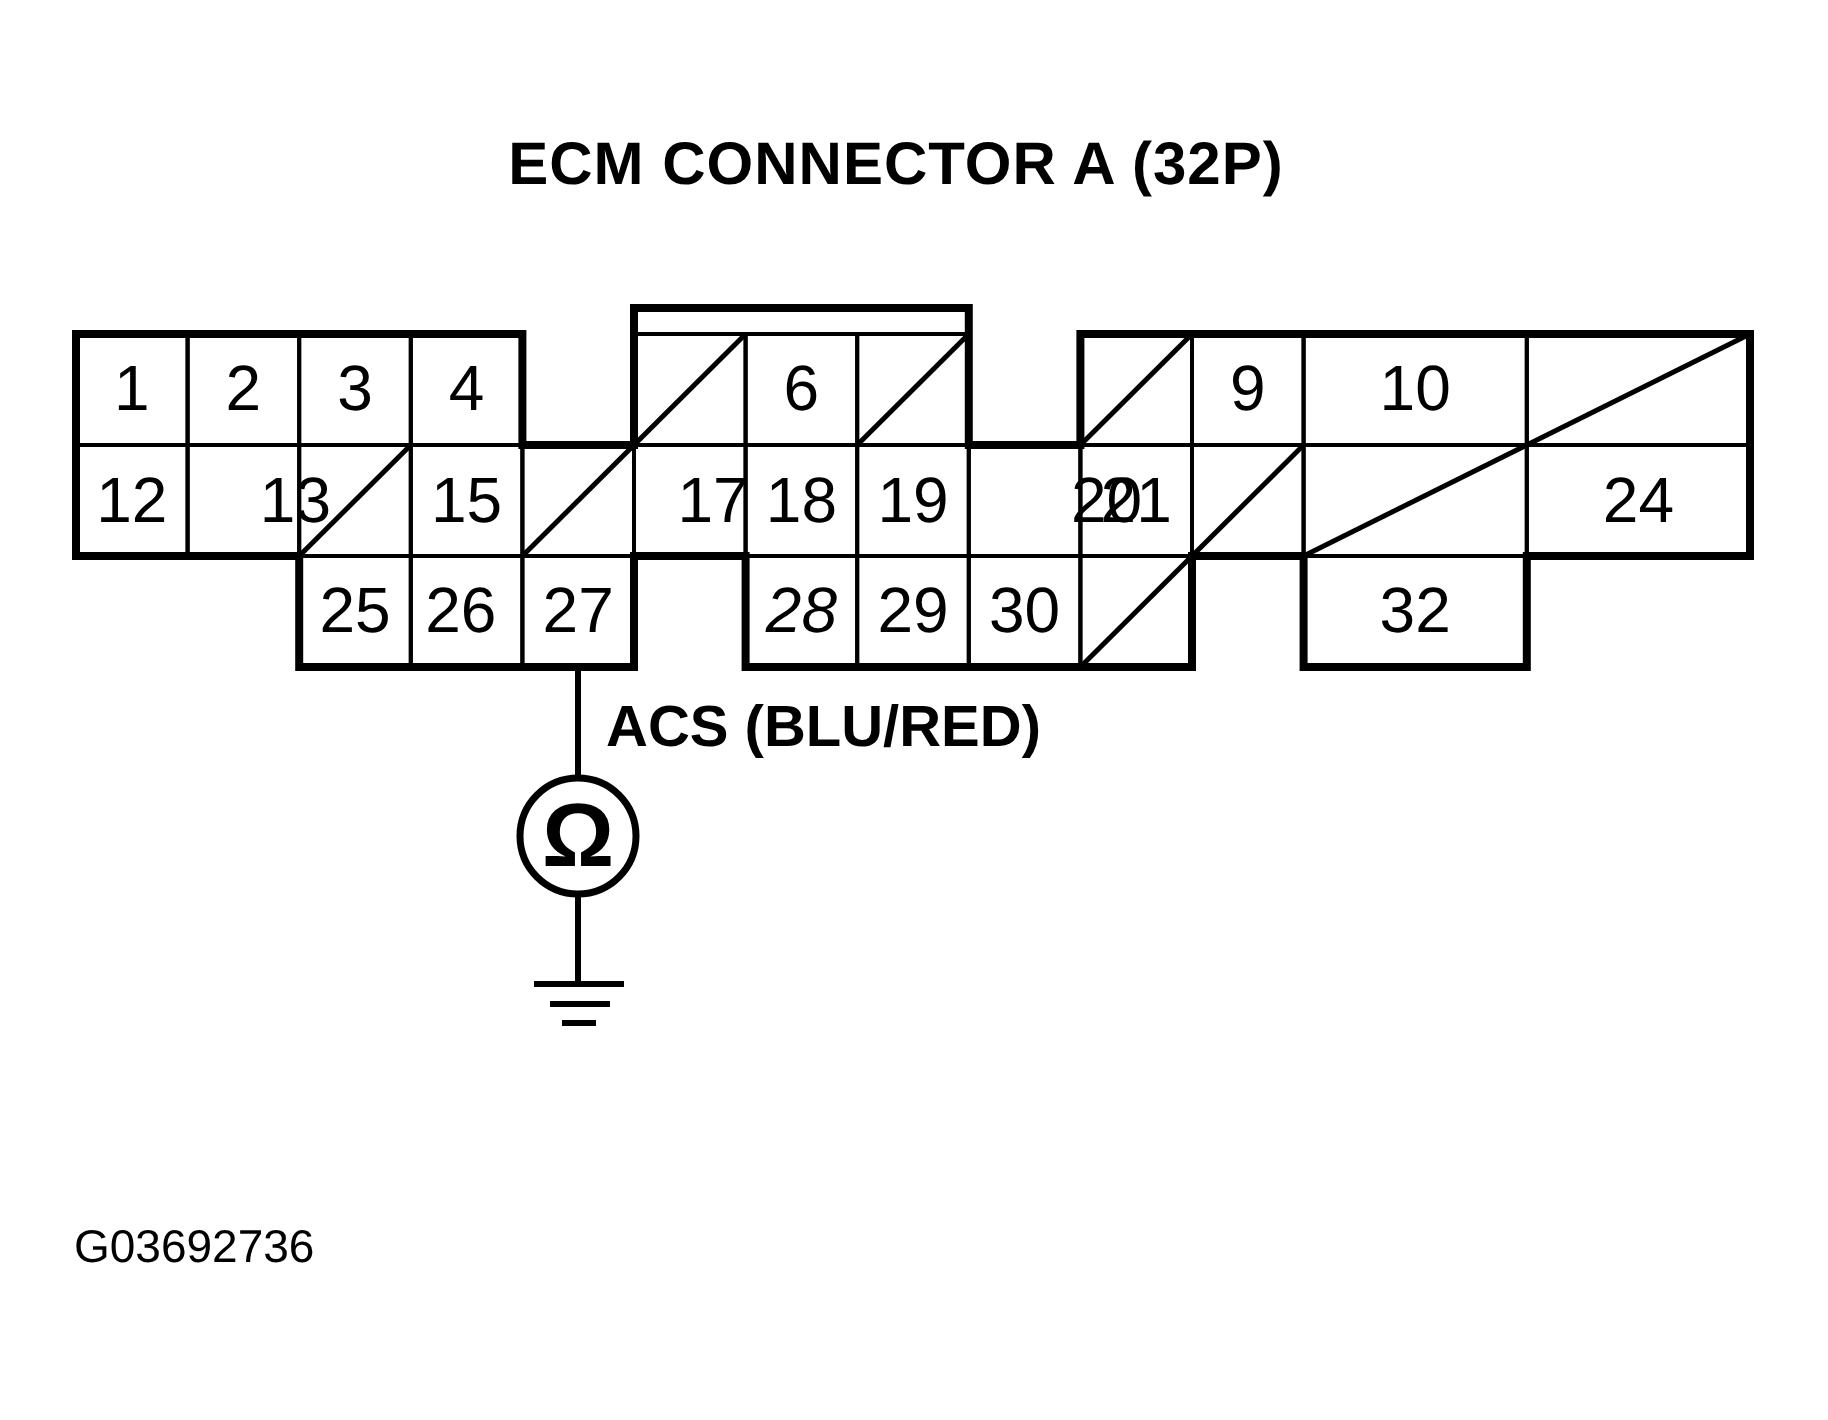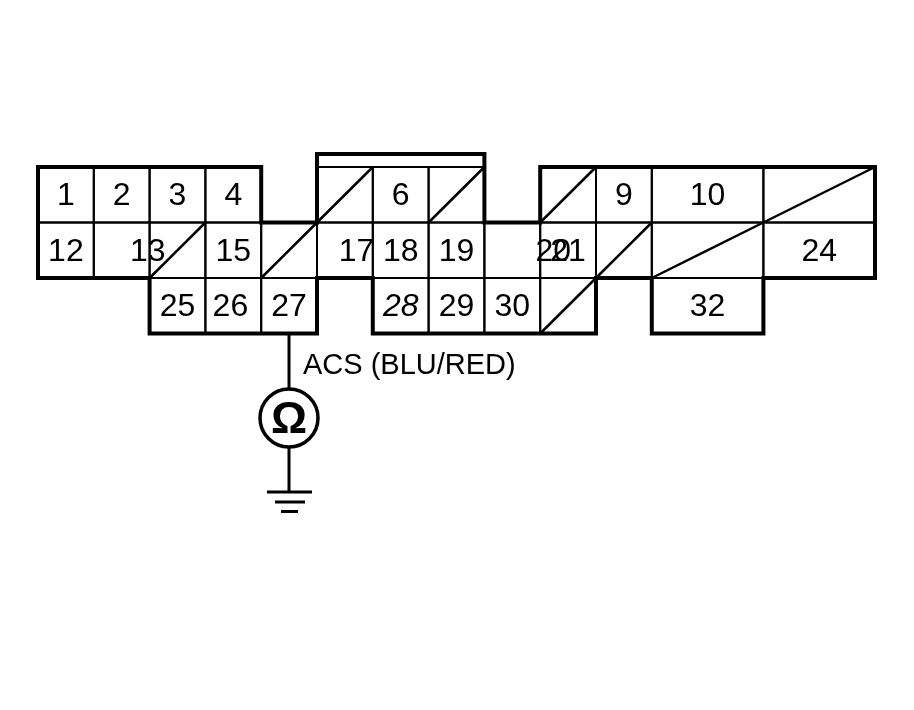--- a/index.html
+++ b/index.html
@@ -25,21 +25,21 @@
     font-size: 30px;
     font-weight: bold;
     letter-spacing: 0.5px;
     white-space: nowrap;
   }
   .wire-label {
     position: absolute;
     left: 303px;
     top: 348px;
     font-size: 29px;
-    font-weight: normal;
+    font-weight: bold;
     white-space: nowrap;
   }
   .meter-symbol {
     position: absolute;
     left: 259px;
     top: 392px;
     width: 60px;
     height: 52px;
     text-align: center;
     line-height: 52px;
@@ -74,20 +74,21 @@
     justify-content: center;
     font-size: 32px;
     pointer-events: none;
   }
 </style>
 </head>
 <body>
 
 <div class="stage">
 
+  <div class="title">ECM CONNECTOR A (32P)</div>
 
   <div>
     <svg class="diagram-lines" width="914" height="710" viewBox="0 0 914 710">
 
       <g id="cells" stroke="#000" stroke-width="2" fill="none">
           <rect x="38" y="167" width="55.8" height="55.5"></rect>
           <rect x="93.8" y="167" width="55.8" height="55.5"></rect>
           <rect x="149.6" y="167" width="55.8" height="55.5"></rect>
           <rect x="205.39999999999998" y="167" width="55.8" height="55.5"></rect>
           <rect x="317" y="167" width="55.8" height="55.5"></rect>
@@ -167,14 +168,15 @@
         <div class="pin-label" style="left: 372.8px; top: 278px; width: 55.8px; height: 55.5px; font-style: italic;">28</div>
         <div class="pin-label" style="left: 428.6px; top: 278px; width: 55.8px; height: 55.5px;">29</div>
         <div class="pin-label" style="left: 484.4px; top: 278px; width: 55.8px; height: 55.5px;">30</div>
         <div class="pin-label" style="left: 651.8px; top: 278px; width: 111.6px; height: 55.5px;">32</div>
       </div>
   </div>
 
   <div class="wire-label">ACS (BLU/RED)</div>
   <div class="meter-symbol">Ω</div>
 
+  <div class="figure-id">G03692736</div>
 
 </div>
 
 </body></html>

